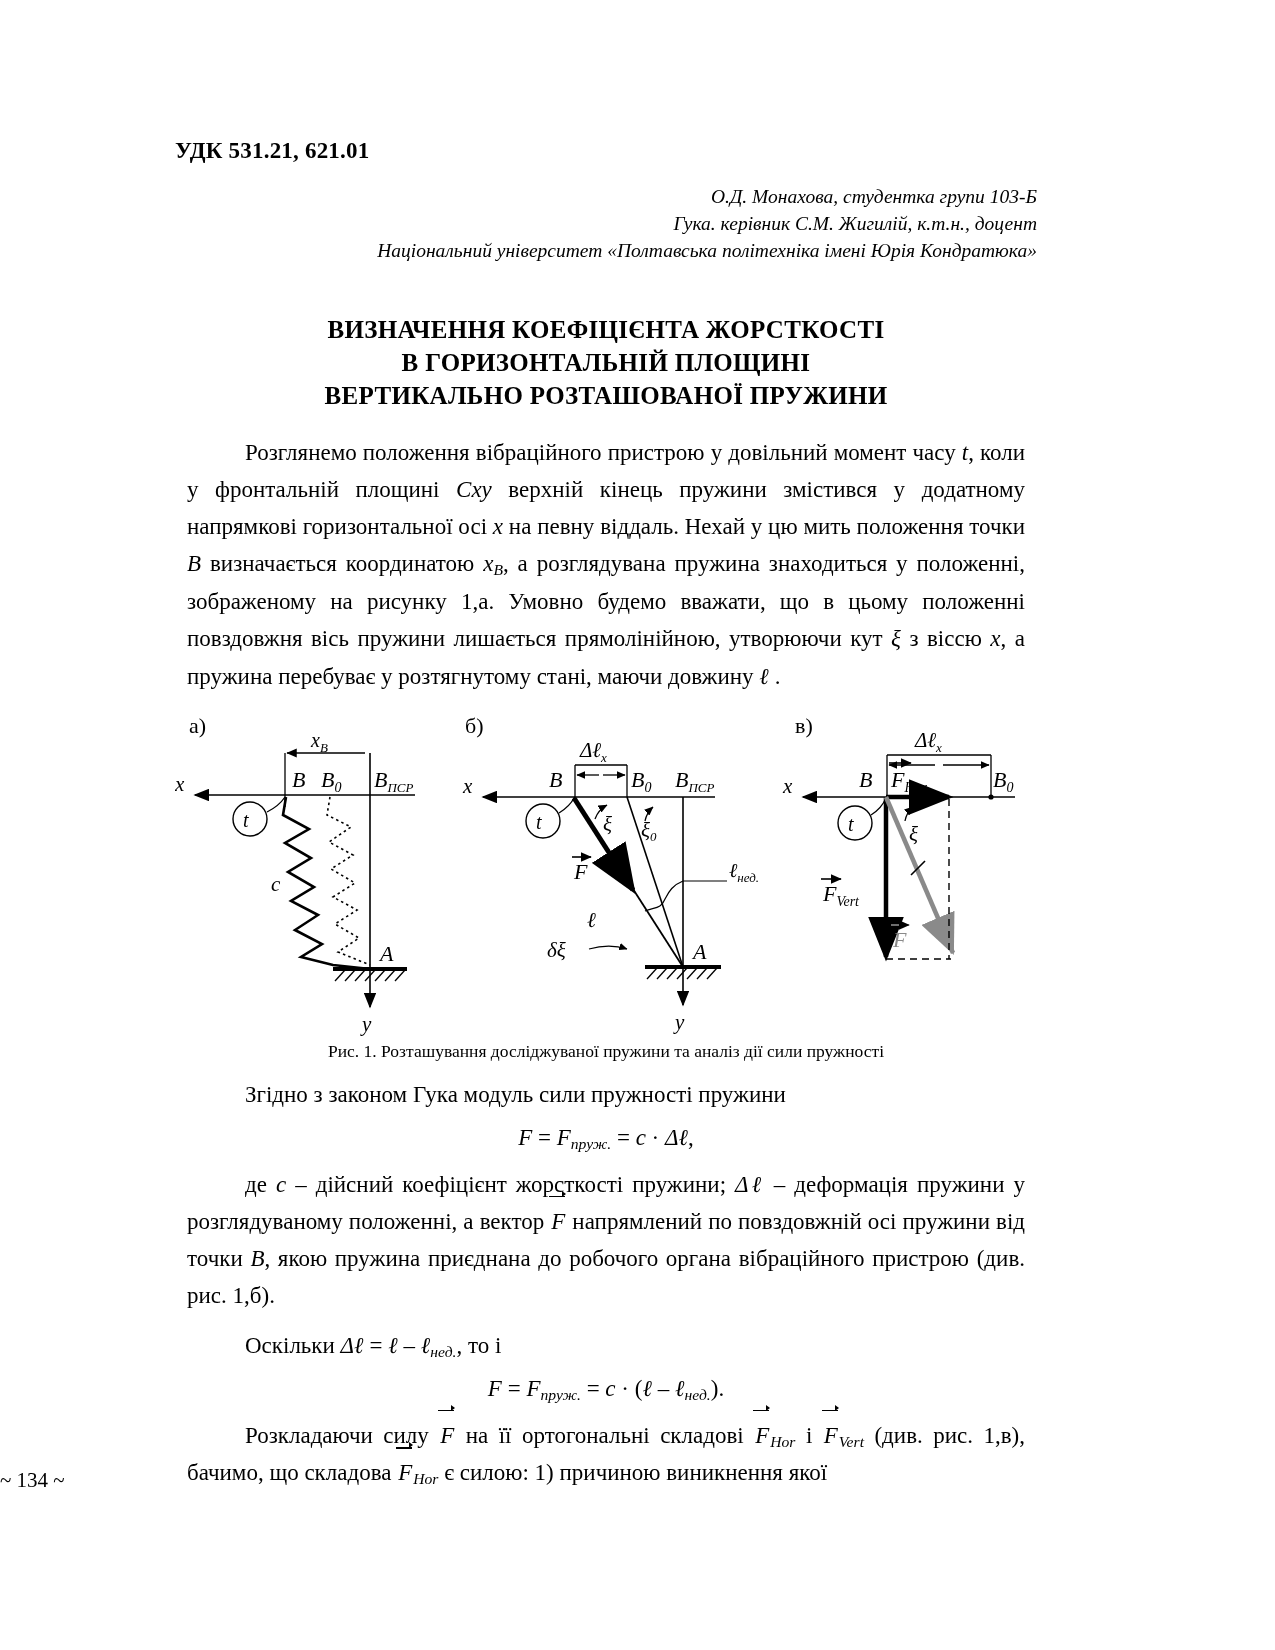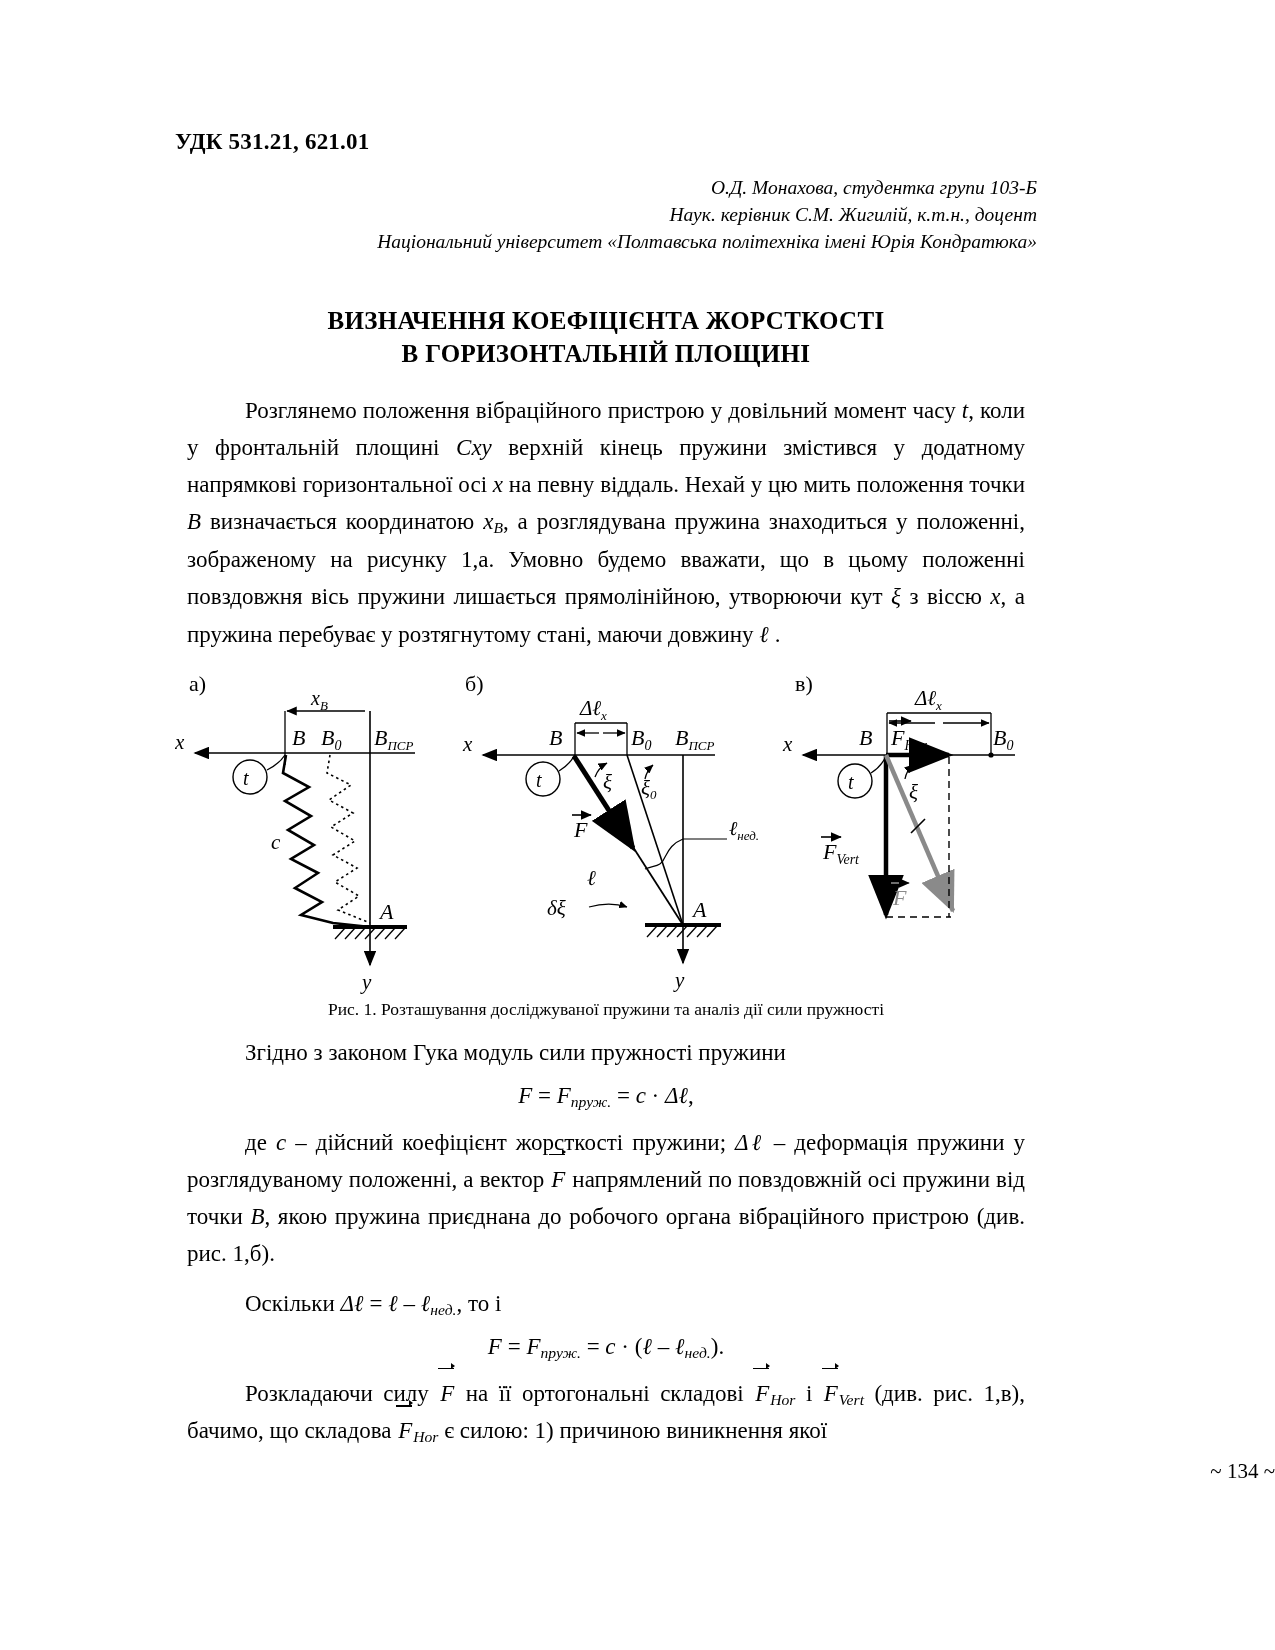--- a/index.html
+++ b/index.html
@@ -10,21 +10,21 @@
   body {
     width: 1275px;
     height: 1650px;
     position: relative;
     font-family: "Liberation Serif", "DejaVu Serif", serif;
     color: #000000;
     overflow: hidden;
   }
   .page {
     position: absolute;
-    left: 0; top: 3px;
+    left: 0; top: 12px;
     width: 1275px;
     height: 1500px;
   }
   .content {
     position: absolute;
     left: 175px;
     top: 126px;
     width: 862px;
   }
 
@@ -109,44 +109,45 @@
     text-align: center;
     font-size: 17.5px;
     margin-top: 2px;
   }
 
   
   .pagenum {
     position: absolute;
     left: 0; right: 0;
     top: 1456px;
-    text-align: right;
+    text-align: left;
     font-size: 21px;
   }
   .fig-label {
     font-size: 22px;
   }
 </style>
 </head>
 <body>
 
 <div class="page">
   <div class="content">
 
     <div class="udk">УДК 531.21, 621.01</div>
 
     <div class="authors">
       <div>О.Д. Монахова, студентка групи 103-Б</div>
-      <div>Наук. керівник С.М. Жигилій, к.т.н., доцент</div>
+      <div>Гука. керівник С.М. Жигилій, к.т.н., доцент</div>
       <div>Національний університет «Полтавська політехніка імені Юрія Кондратюка»</div>
     </div>
 
     <div class="title">
       <div>ВИЗНАЧЕННЯ КОЕФІЦІЄНТА ЖОРСТКОСТІ</div>
       <div>В ГОРИЗОНТАЛЬНІЙ ПЛОЩИНІ</div>
+      <div>ВЕРТИКАЛЬНО РОЗТАШОВАНОЇ ПРУЖИНИ</div>
     </div>
 
     <p class="para first"><span class="indent"></span><span>Розглянемо положення вібраційного пристрою у довільний момент часу </span><span class="mi">t</span><span>, коли у фронтальній площині </span><span class="mi">Cxy</span><span> верхній кінець пружини змістився у додатному напрямкові горизонтальної осі </span><span class="mi">x</span><span> на певну віддаль. Нехай у цю мить положення точки </span><span class="mi">B</span><span> визначається координатою </span><span class="mi">x</span><sub class="s">B</sub><span>, а розглядувана пружина знаходиться у положенні, зображеному на рисунку 1,а. Умовно будемо вважати, що в цьому положенні повздовжня вісь пружини лишається прямолінійною, утворюючи кут </span><span class="mi">ξ</span><span> з віссю </span><span class="mi">x</span><span>, а пружина перебуває у розтягнутому стані, маючи довжину </span><span class="mi">ℓ</span><span> .</span></p>
 
     <div class="figure">
       <svg width="862" height="330" viewBox="0 0 862 330">
         <defs>
           <marker id="arr" markerWidth="10" markerHeight="8" refX="9" refY="4" orient="auto">
             <path d="M0,0 L10,4 L0,8 z" fill="#000"></path>
           </marker>

